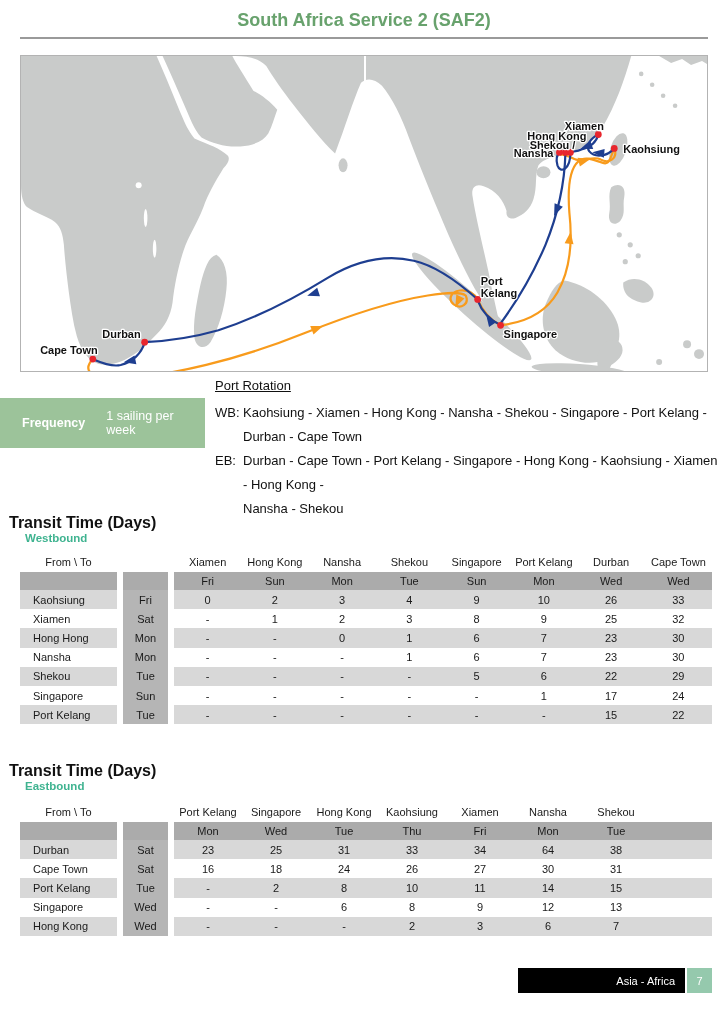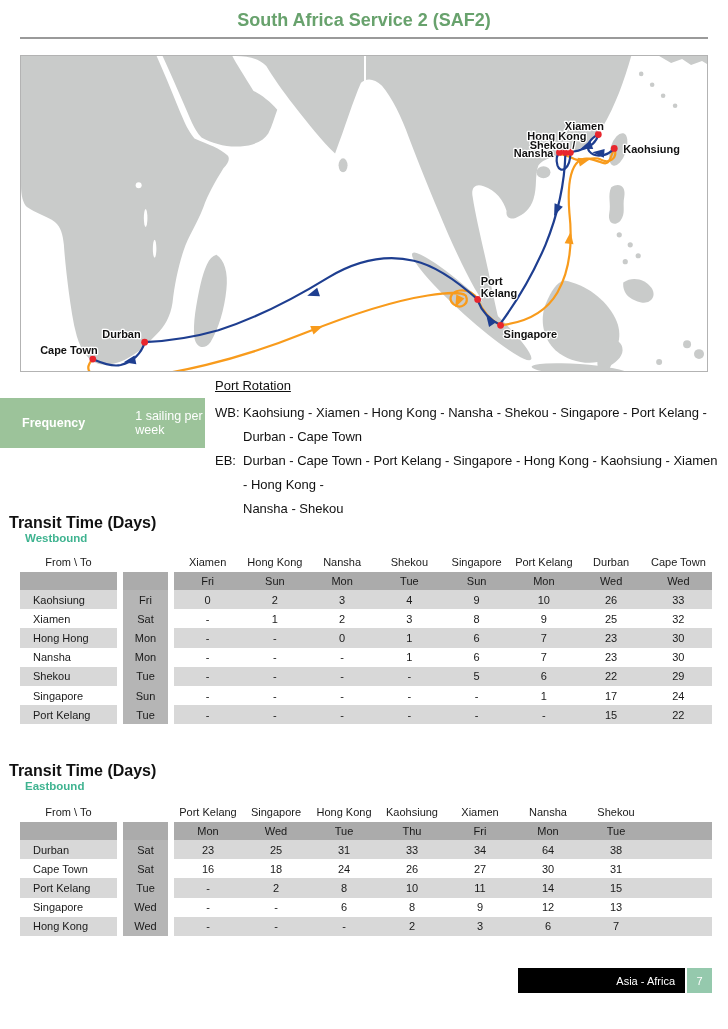--- a/index.html
+++ b/index.html
@@ -16,21 +16,21 @@
   #map-frame svg{display:block;}
   .land{fill:#c9cbca;stroke:none;}
   .route-wb{fill:none;stroke:#1e3e90;stroke-width:2.2;stroke-linecap:round;}
   .route-eb{fill:none;stroke:#f89b1c;stroke-width:2.2;stroke-linecap:round;}
   .arr-wb{fill:#1e3e90;}
   .arr-eb{fill:#f89b1c;}
   .pdot{fill:#e8262d;}
   .plabel{font-family:"Liberation Sans",sans-serif;font-size:11px;font-weight:bold;fill:#111111;
           stroke:#ffffff;stroke-width:2.5;paint-order:stroke;stroke-linejoin:round;}
   
-  #freq-box{top:398px;left:0;width:205px;height:50px;background:#9cc39a;display:flex;align-items:center;color:#ffffff;font-size:12.5px;gap:29px;}
+  #freq-box{top:398px;left:0;width:205px;height:50px;background:#9cc39a;display:flex;align-items:center;color:#ffffff;font-size:12.5px;}
   #freq-box .fl{font-weight:bold;margin-left:22px;}
   #freq-box .fv{margin-left:21px;}
   
   #rotation{top:378px;left:215px;width:505px;font-size:13px;color:#111;}
   #rotation .rt{text-decoration:underline;margin-bottom:8px;}
   .rline{display:grid;grid-template-columns:28px 1fr;line-height:24px;}
   .rline .cont{line-height:22px;}
   
   .ttitle{left:9px;font-size:16px;font-weight:600;color:#111;}
   .tdir{left:25px;font-size:11.5px;font-weight:600;color:#3fb390;}

